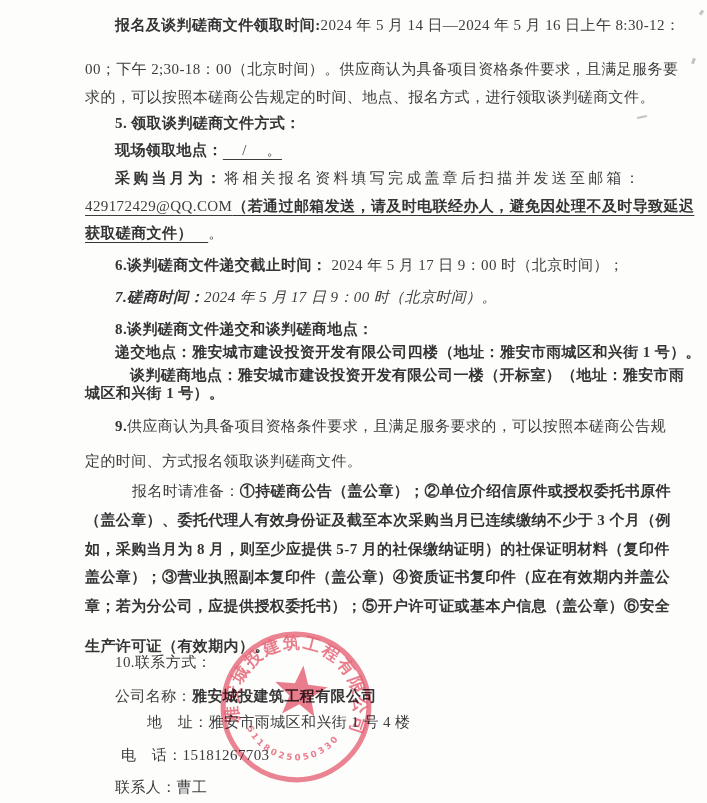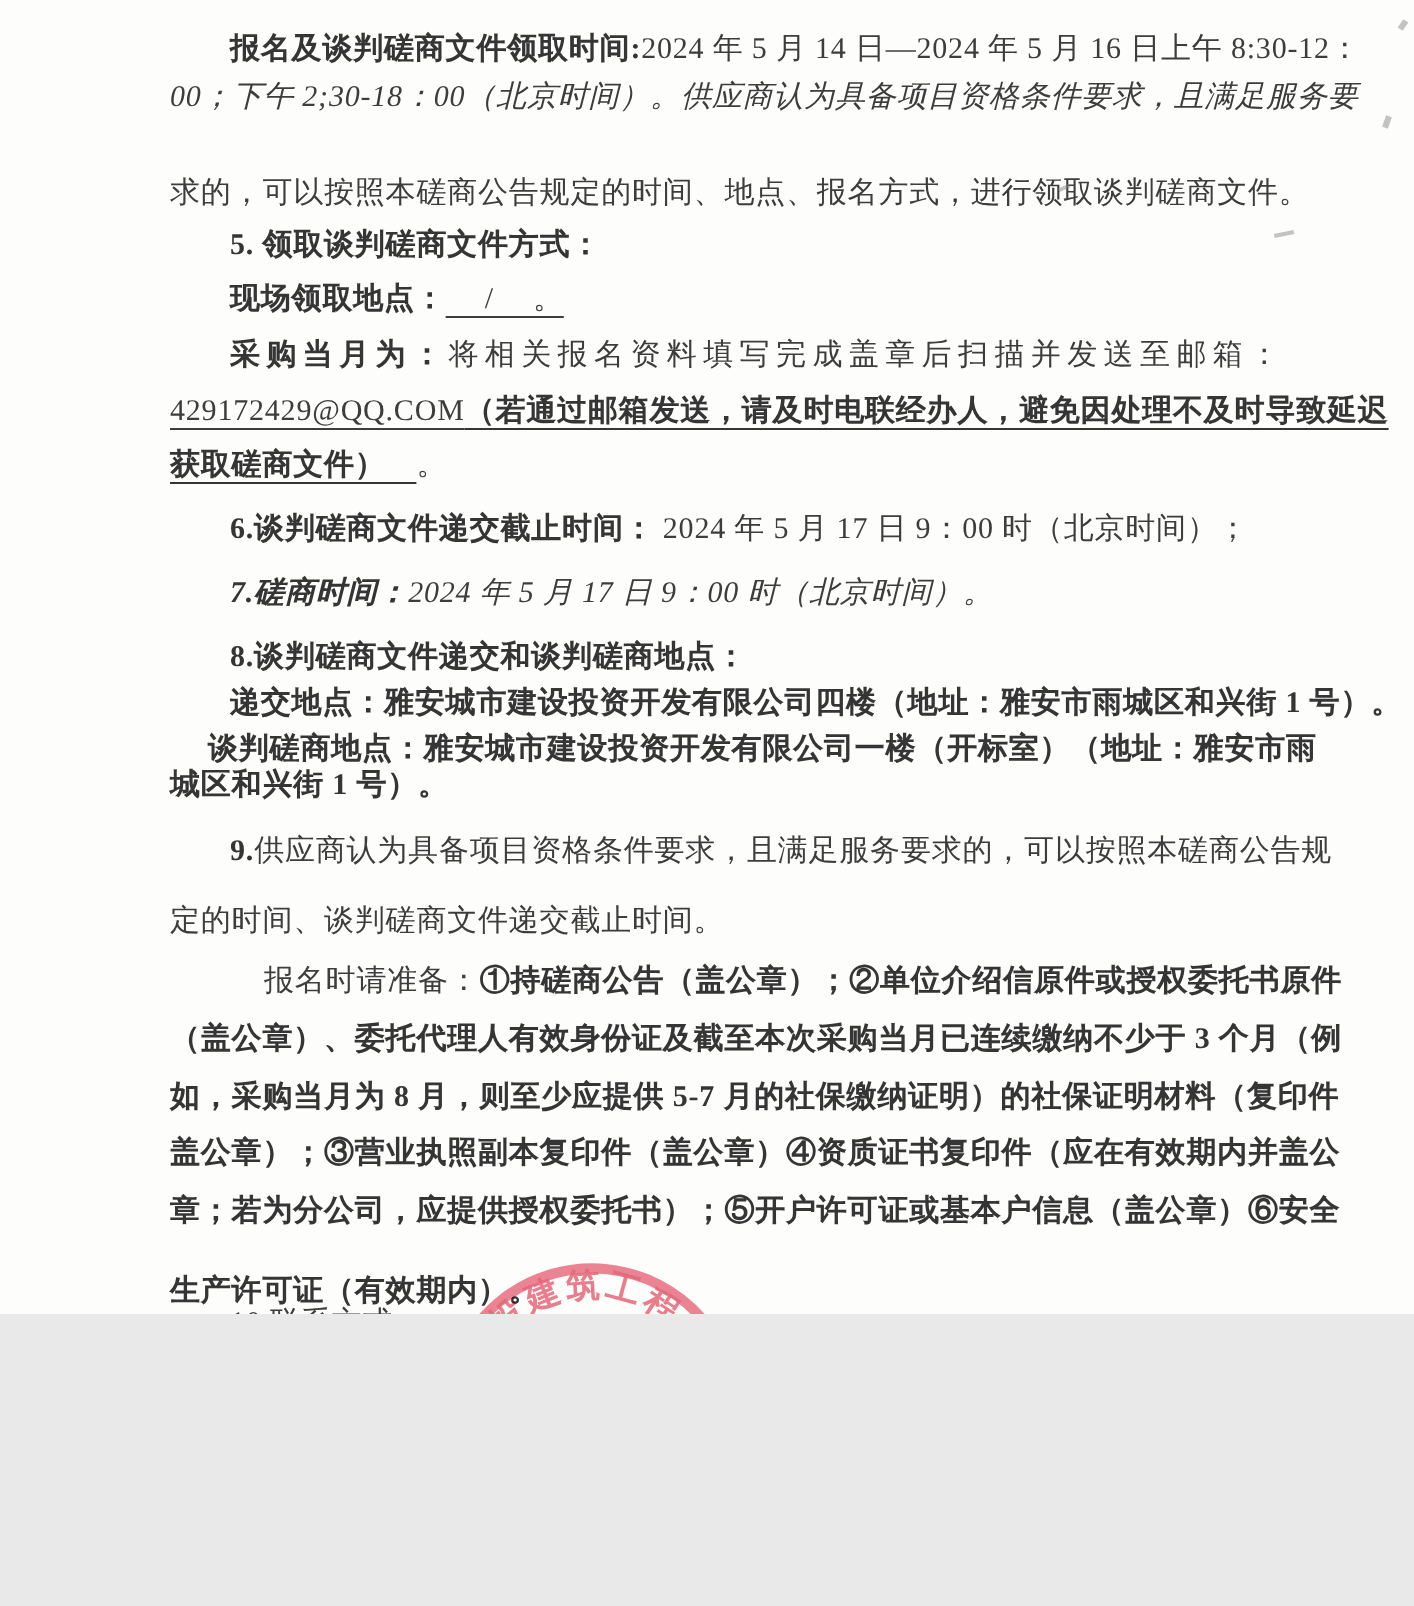--- a/index.html
+++ b/index.html
@@ -1,19 +1,19 @@
 <!DOCTYPE html>
 <html><head>
 <meta charset="utf-8">
 <style>
   html,body{margin:0;padding:0;}
   body{background:#e9e9e9;}
   .page{
     position:relative;
-    width:707px;height:657px;
+    width:707px;height:803px;
     margin:0 auto;
     background:#fdfdfc;
     overflow:hidden;
     font-family:"Liberation Serif","DejaVu Serif",serif;
     color:#3d3d3d;
     text-align:right;
   }
   .line{
     position:absolute;
     height:18px;line-height:18px;
@@ -36,35 +36,35 @@
   }
   .noise{position:absolute;background:#8a8a8a;opacity:.5;}
 </style>
 </head>
 <body>
 
 <div class="page">
 
   <div id="doc">
       <div class="line" style="top: 16px; left: 115px;"><span class="seg b">报名及谈判磋商文件领取时间:</span><span class="seg">2024 年 5 月 14 日—2024 年 5 月 16 日上午 8:30-12：</span></div>
-      <div class="line" style="top: 40px; left: 85px; font-style: italic;"><span class="seg">00；下午 2;30-18：00（北京时间）。供应商认为具备项目资格条件要求，且满足服务要</span></div>
+      <div class="line" style="top: 60px; left: 85px;"><span class="seg">00；下午 2;30-18：00（北京时间）。供应商认为具备项目资格条件要求，且满足服务要</span></div>
       <div class="line" style="top: 88px; left: 85px;"><span class="seg">求的，可以按照本磋商公告规定的时间、地点、报名方式，进行领取谈判磋商文件。</span></div>
       <div class="line" style="top: 114px; left: 115px;"><span class="seg b">5. 领取谈判磋商文件方式：</span></div>
       <div class="line" style="top: 141px; left: 115px;"><span class="seg b">现场领取地点：</span><span class="seg u">　 / 　。</span></div>
       <div class="line" style="top: 169px; left: 115px;"><span class="seg b ls">采购当月为：</span><span class="seg ls">将相关报名资料填写完成盖章后扫描并发送至邮箱：</span></div>
       <div class="line" style="top: 197px; left: 85px;"><span class="seg u">429172429@QQ.COM</span><span class="seg b u">（若通过邮箱发送，请及时电联经办人，避免因处理不及时导致延迟</span></div>
       <div class="line" style="top: 224px; left: 85px;"><span class="seg b u">获取磋商文件）　</span><span class="seg">。</span></div>
       <div class="line" style="top: 256px; left: 115px;"><span class="seg b">6.谈判磋商文件递交截止时间：</span><span class="seg"> 2024 年 5 月 17 日 9：00 时（北京时间）；</span></div>
       <div class="line" style="top: 288px; left: 115px; font-style: italic;"><span class="seg b">7.磋商时间：</span><span class="seg">2024 年 5 月 17 日 9：00 时（北京时间）。</span></div>
       <div class="line" style="top: 320px; left: 115px;"><span class="seg b">8.谈判磋商文件递交和谈判磋商地点：</span></div>
       <div class="line" style="top: 343px; left: 115px;"><span class="seg b">递交地点：雅安城市建设投资开发有限公司四楼（地址：雅安市雨城区和兴街 1 号）。</span></div>
-      <div class="line" style="top: 366px; left: 104px;"><span class="seg b">谈判磋商地点：雅安城市建设投资开发有限公司一楼（开标室）（地址：雅安市雨</span></div>
+      <div class="line" style="top: 366px; left: 130px;"><span class="seg b">谈判磋商地点：雅安城市建设投资开发有限公司一楼（开标室）（地址：雅安市雨</span></div>
       <div class="line" style="top: 384px; left: 85px;"><span class="seg b">城区和兴街 1 号）。</span></div>
       <div class="line" style="top: 417px; left: 115px;"><span class="seg b">9.</span><span class="seg">供应商认为具备项目资格条件要求，且满足服务要求的，可以按照本磋商公告规</span></div>
-      <div class="line" style="top: 452px; left: 85px;"><span class="seg">定的时间、谈判磋商文件递交截止时间。</span></div>
+      <div class="line" style="top: 452px; left: 85px;"><span class="seg">定的时间、方式报名领取谈判磋商文件。</span></div>
       <div class="line" style="top: 482px; left: 132px;"><span class="seg">报名时请准备：</span><span class="seg b">①持磋商公告（盖公章）；②单位介绍信原件或授权委托书原件</span></div>
       <div class="line" style="top: 511px; left: 85px;"><span class="seg b">（盖公章）、委托代理人有效身份证及截至本次采购当月已连续缴纳不少于 3 个月（例</span></div>
       <div class="line" style="top: 540px; left: 85px;"><span class="seg b">如，采购当月为 8 月，则至少应提供 5-7 月的社保缴纳证明）的社保证明材料（复印件</span></div>
       <div class="line" style="top: 568px; left: 85px;"><span class="seg b">盖公章）；③营业执照副本复印件（盖公章）④资质证书复印件（应在有效期内并盖公</span></div>
       <div class="line" style="top: 597px; left: 85px;"><span class="seg b">章；若为分公司，应提供授权委托书）；⑤开户许可证或基本户信息（盖公章）⑥安全</span></div>
       <div class="line" style="top: 625px; left: 85px; margin-top: 12px;"><span class="seg b">生产许可证（有效期内）。</span></div>
       <div class="line" style="top: 653px; left: 115px;"><span class="seg">10.联系方式：</span></div>
       <div class="line" style="top: 687px; left: 115px;"><span class="seg">公司名称：</span><span class="seg b">雅安城投建筑工程有限公司</span></div>
       <div class="line" style="top: 713px; left: 115px; margin-left: 32px;"><span class="seg">地　址：雅安市雨城区和兴街 1 号 4 楼</span></div>
       <div class="line" style="top: 746px; left: 121px;"><span class="seg">电　话：15181267703</span></div>

